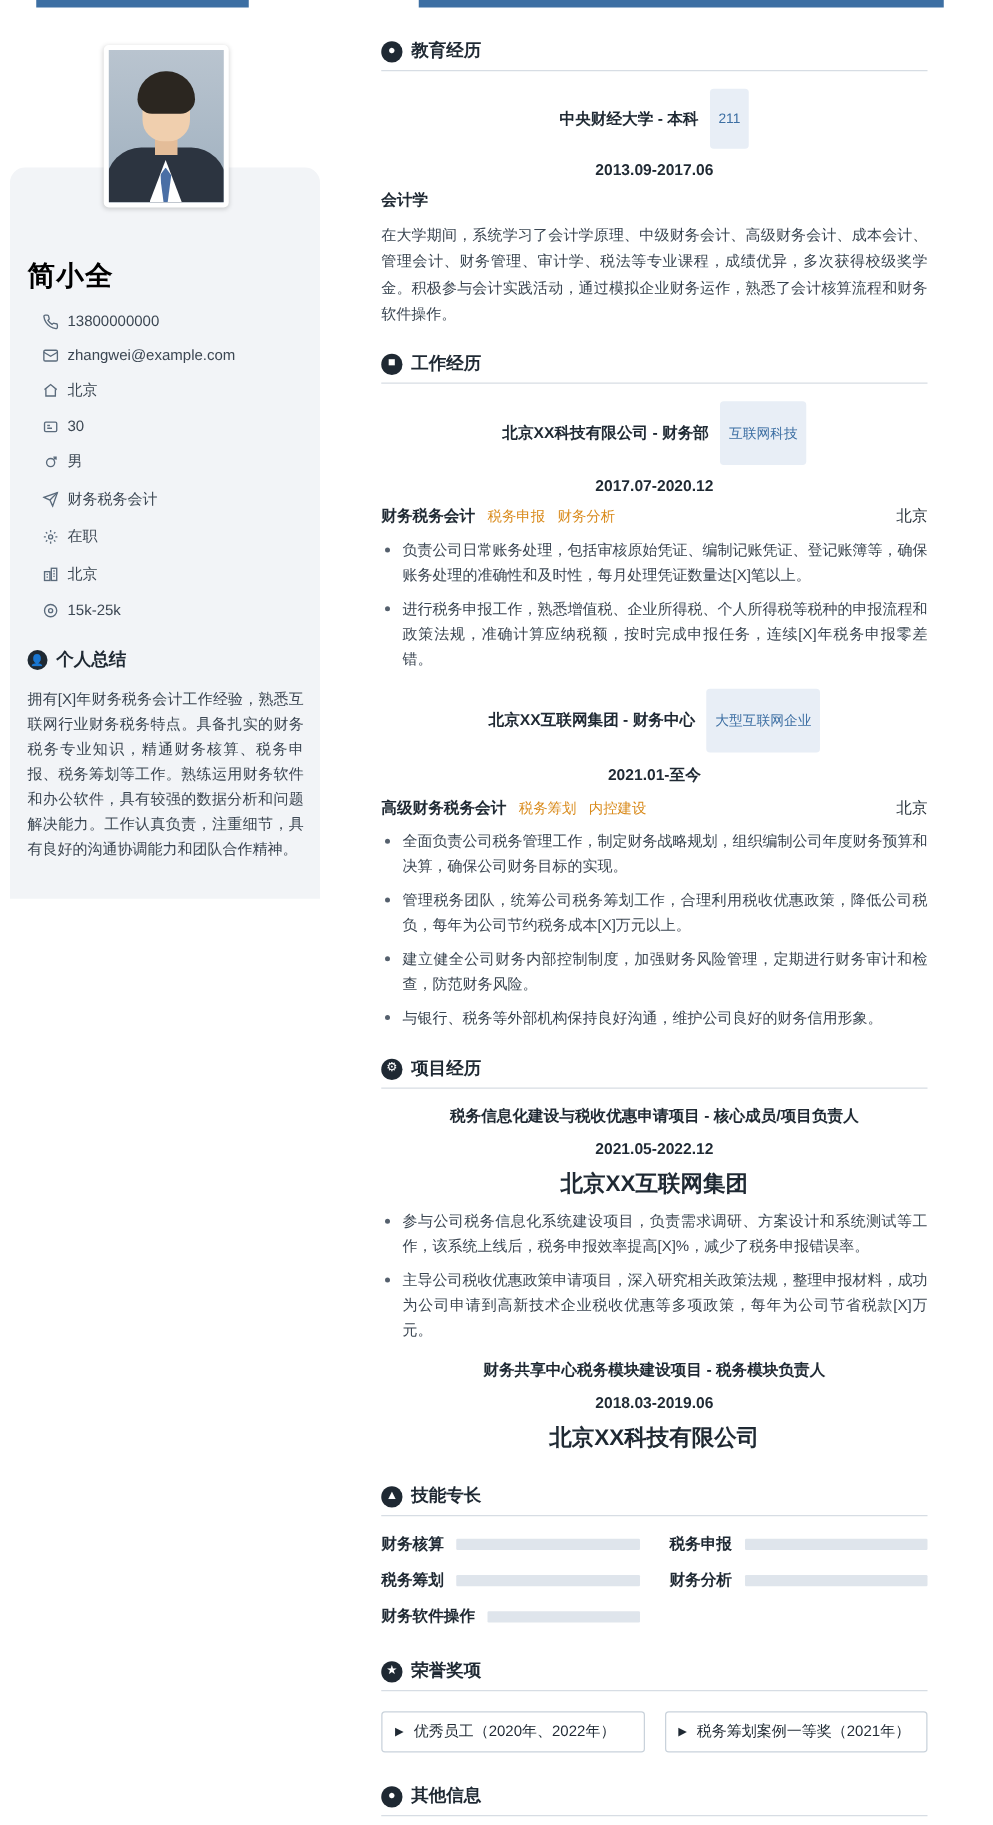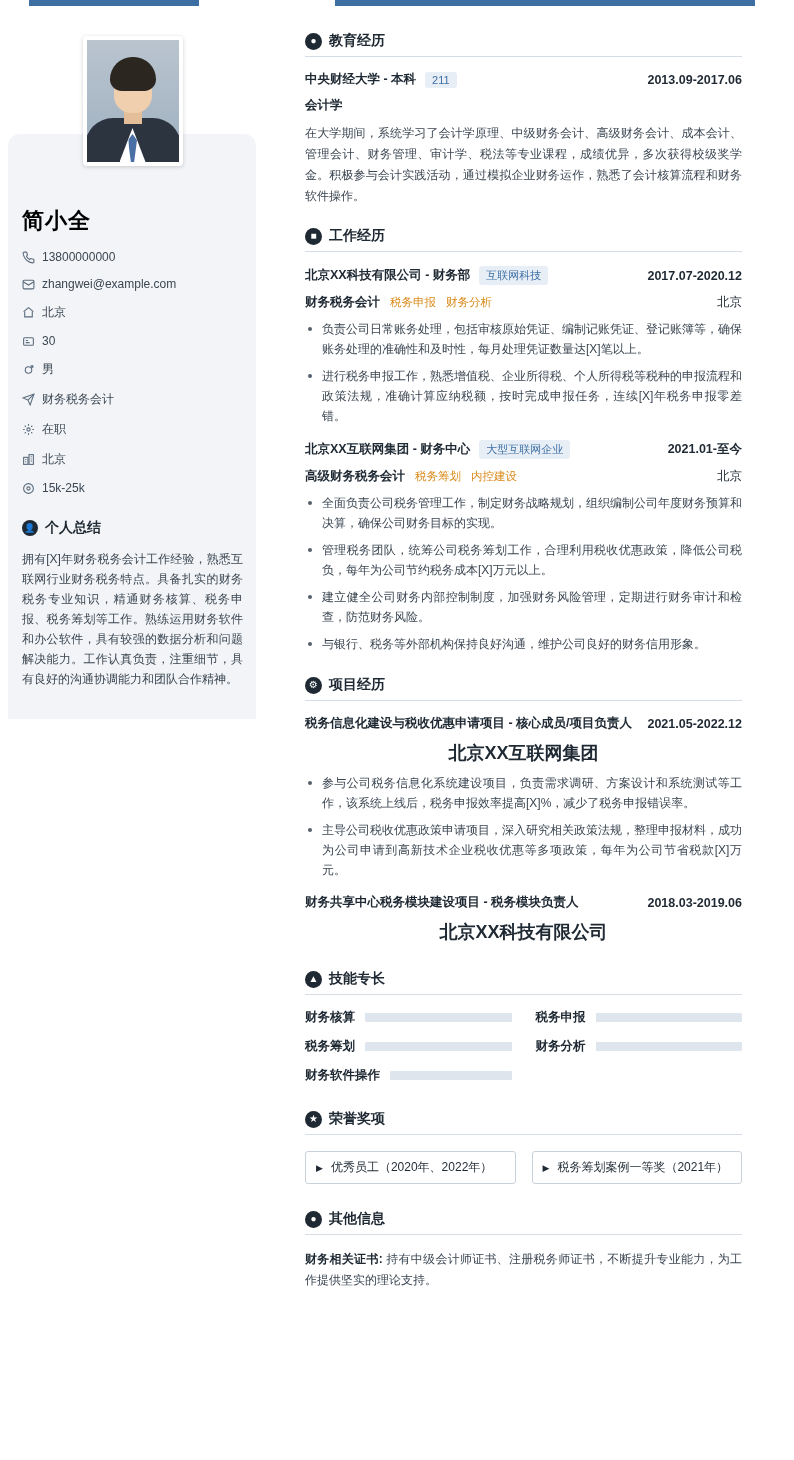--- a/index.html
+++ b/index.html
@@ -58,21 +58,21 @@
     width:26px; height:34px; background:#ffffff; clip-path: polygon(50% 0, 100% 100%, 0 100%);
   }
   .photo .tie {
     position:absolute; left:50%; bottom:0; transform:translateX(-50%);
     width:9px; height:28px; background:#4a6fa5; clip-path: polygon(50% 0, 100% 22%, 68% 100%, 32% 100%, 0 22%);
   }
   .name {
     margin:40px 0 0 0; padding-left:22px;
     font-size:22px; font-weight:bold; color:#000000; letter-spacing:1px;
   }
-  .info-list { margin-top:14px; padding:0 22px; }
+  .info-list { margin-top:14px; padding:0 22px;margin-left:12px; }
   .info-row { display:flex; align-items:center; margin-bottom:13px; font-size:12px; color:#3b4652; }
   .info-row .ico { width:20px; flex:0 0 20px; color:#5b6b7c; display:flex; align-items:center; }
   .info-row .ico svg { display:block; }
   .summary-head {
     margin-top:24px; padding-left:22px; display:flex; align-items:center; gap:7px;
     font-size:14px; font-weight:bold; color:#1f2933;
   }
   .summary-head .dot {
     width:16px; height:16px; border-radius:50%; background:#1f2933; color:#fff;
     display:flex; align-items:center; justify-content:center; font-size:9px;
@@ -85,25 +85,25 @@
   .right { flex:1; padding:26px 52px 30px 40px; }
   .sec { margin-bottom:8px; }
   .sec-head { display:flex; align-items:center; gap:7px; padding-bottom:6px; border-bottom:1px solid #d7dde4; }
   .sec-head .badge {
     width:17px; height:17px; border-radius:50%; background:#1f2933; color:#fff;
     display:flex; align-items:center; justify-content:center; font-size:10px; line-height:1;
   }
   .sec-title { font-size:14px; font-weight:bold; color:#1f2933; }
 
   .entry { margin-top:14px; }
-  .entry-row { display:flex; align-items:center; justify-content:space-between; gap:10px; }
+  .entry-row { display:flex; align-items:center; justify-content:space-between; gap:10px;flex-direction:column; }
   .entry-left { display:flex; align-items:center; gap:9px; flex-wrap:wrap; }
   .entry-title { font-size:12.5px; font-weight:bold; color:#1f2933; }
   .entry-date { font-size:12.5px; font-weight:bold; color:#1f2933; white-space:nowrap; }
-  .tag { font-size:11px; padding:2px 7px; border-radius:3px; background:#e8eef6; color:#3d6fa3; }
+  .tag { font-size:11px; padding:18px 7px; border-radius:3px; background:#e8eef6; color:#3d6fa3; }
   .tag-211 { background:#e8eef6; color:#3d6fa3; }
   .sub-row { display:flex; align-items:center; justify-content:space-between; margin-top:9px; gap:10px; }
   .sub-left { display:flex; align-items:center; gap:10px; flex-wrap:wrap; }
   .sub-title { font-size:12.5px; font-weight:bold; color:#1f2933; }
   .sub-right { font-size:12.5px; color:#1f2933; }
   .skilltag { font-size:11.5px; color:#d98a1a; }
   .org { margin-top:9px; font-size:18px; font-weight:bold; color:#1f2933;text-align:center; }
   .para { margin-top:9px; font-size:12px; line-height:21px; color:#3b4652; text-align:justify; }
   ul.bullets { list-style:none; margin:8px 0 0 0; padding:0; }
   ul.bullets li {

